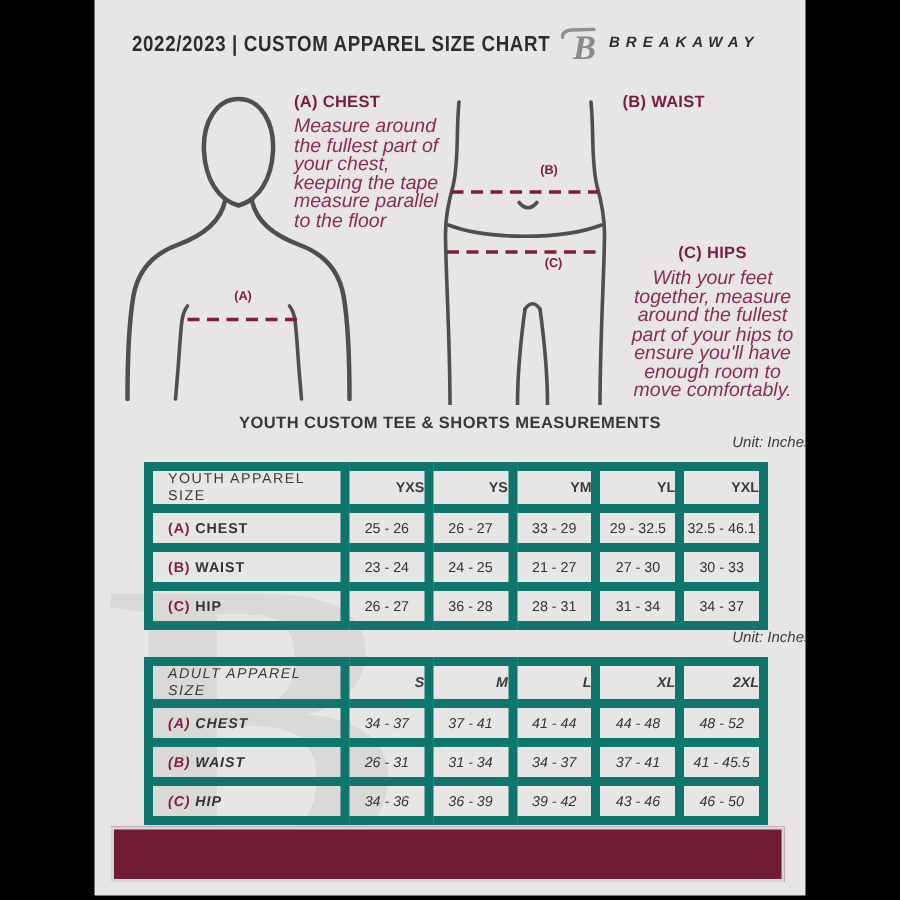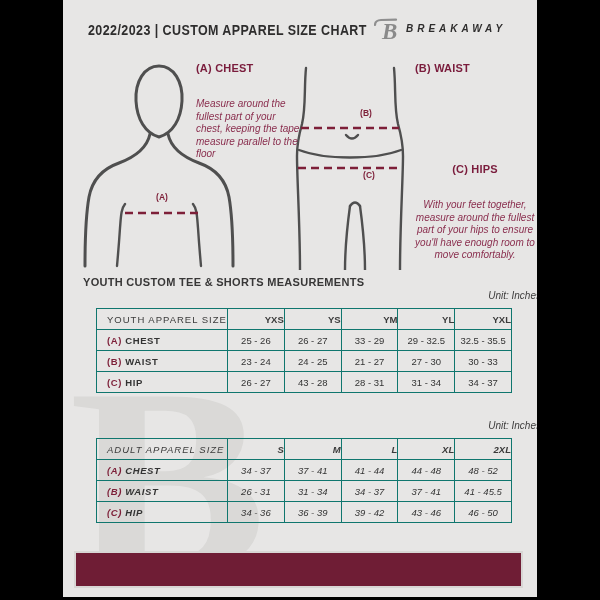--- a/index.html
+++ b/index.html
@@ -15,56 +15,56 @@
   .hdr-title {
     position:absolute; left:25px; top:22px; font-size:14.5px; font-weight:700;
     color:#2e2d2d; white-space:nowrap; letter-spacing:0.5px;
     transform:scaleX(0.86); transform-origin:left center;
   }
   .brand-wrap { position:absolute; left:311px; top:14px; display:flex; align-items:center; gap:5px; }
   .brand-name { font-size:10px; font-weight:700; letter-spacing:4px; color:#2e2d2d;font-style:italic; }
   
   .instr { position:absolute; z-index:1; }
   .instr-h { font-size:11px; font-weight:700; color:#7a1c3c; letter-spacing:0.2px; }
-  .instr-p { margin-top:24px; font-size:10px; font-style:italic; color:#8a2e4e; line-height:12.5px; }
+  .instr-p { margin-top:4px; font-size:13px; font-style:italic; color:#8a2e4e; line-height:12.5px; }
   .instr-chest { left:133px; top:62px; width:106px; }
   .instr-waist { left:352px; top:62px; width:116px; }
   .instr-hips  { left:352px; top:163px; width:120px;text-align:center; }
   
   .torso-svg { position:absolute; left:20px; top:58px; }
   .lower-svg { position:absolute; left:232px; top:66px; }
   .fig-line { stroke:#4f4f4f; stroke-width:3; fill:none; stroke-linecap:round; }
   .fig-line-thin { stroke:#4f4f4f; stroke-width:2.4; fill:none; stroke-linecap:round; }
   .dash-line { stroke:#7d1f38; stroke-width:2.4; stroke-dasharray:8 5; fill:none; }
   .dlabel {
     position:absolute; width:22px; text-align:center; font-size:8.5px;
     font-weight:700; color:#7d1f38; z-index:1;
   }
   .dlabel-a { left:88px;  top:192px; }
   .dlabel-b { left:292px; top:108px; }
   .dlabel-c { left:295px; top:170px; }
   
   .sec-title {
-    position:absolute; left:0; width:100%; text-align:left; z-index:1;
-    font-size:11px; font-weight:700; color:#383737; letter-spacing:0.3px;padding-left:20px;
+    position:absolute; left:0; width:100%; text-align:center; z-index:1;
+    font-size:11px; font-weight:700; color:#383737; letter-spacing:0.3px;
   }
   .sec-unit {
     position:absolute; left:4px; width:100%; text-align:right; z-index:1;
     font-size:10px; font-style:italic; color:#3d3c3c;
   }
   .t-youth-title { top:276px; } .t-youth-unit { top:290px; }
   .t-adult-title { top:406px; } .t-adult-unit { top:420px; }
   
   table.size-tbl {
     position:absolute; left:33px; width:416px; border-collapse:collapse;
     table-layout:fixed; z-index:1;
   }
   .tbl-youth { top:308px; } .tbl-adult { top:438px;font-style:italic; }
   .size-tbl th, .size-tbl td {
-    border:1px solid #0f766e; height:20px; padding:0;
+    border:6px solid #0f766e; height:20px; padding:0;
     font-size:9.5px; color:#333; text-align:center; font-weight:400;
   }
   .size-tbl th { font-weight:700; color:#3b3b3b;text-align:right; }
   .size-tbl th.lbl {
     text-align:left; padding-left:10px; font-weight:400; letter-spacing:1px; font-size:9.5px;
   }
   .size-tbl td.lbl { text-align:left; padding-left:10px; font-weight:600; letter-spacing:0.6px; }
   .size-tbl td.lbl .key { color:#7d1f38; font-weight:700; }
   
   .watermark {
@@ -152,34 +152,34 @@
             <th>YXL</th>
           </tr>
         </thead>
       <tbody>
           <tr>
             <td class="lbl"><span class="key">(A)</span> CHEST</td>
             <td>25 - 26</td>
             <td>26 - 27</td>
             <td>33 - 29</td>
             <td>29 - 32.5</td>
-            <td>32.5 - 35.5</td>
+            <td>32.5 - 46.1</td>
           </tr>
           <tr>
             <td class="lbl"><span class="key">(B)</span> WAIST</td>
             <td>23 - 24</td>
             <td>24 - 25</td>
             <td>21 - 27</td>
             <td>27 - 30</td>
             <td>30 - 33</td>
           </tr>
           <tr>
             <td class="lbl"><span class="key">(C)</span> HIP</td>
             <td>26 - 27</td>
-            <td>43 - 28</td>
+            <td>36 - 28</td>
             <td>28 - 31</td>
             <td>31 - 34</td>
             <td>34 - 37</td>
           </tr>
         </tbody>
     </table>
 
     <div class="sec-unit t-adult-unit">Unit: Inches</div>
     <table class="size-tbl tbl-adult">
       <colgroup>

